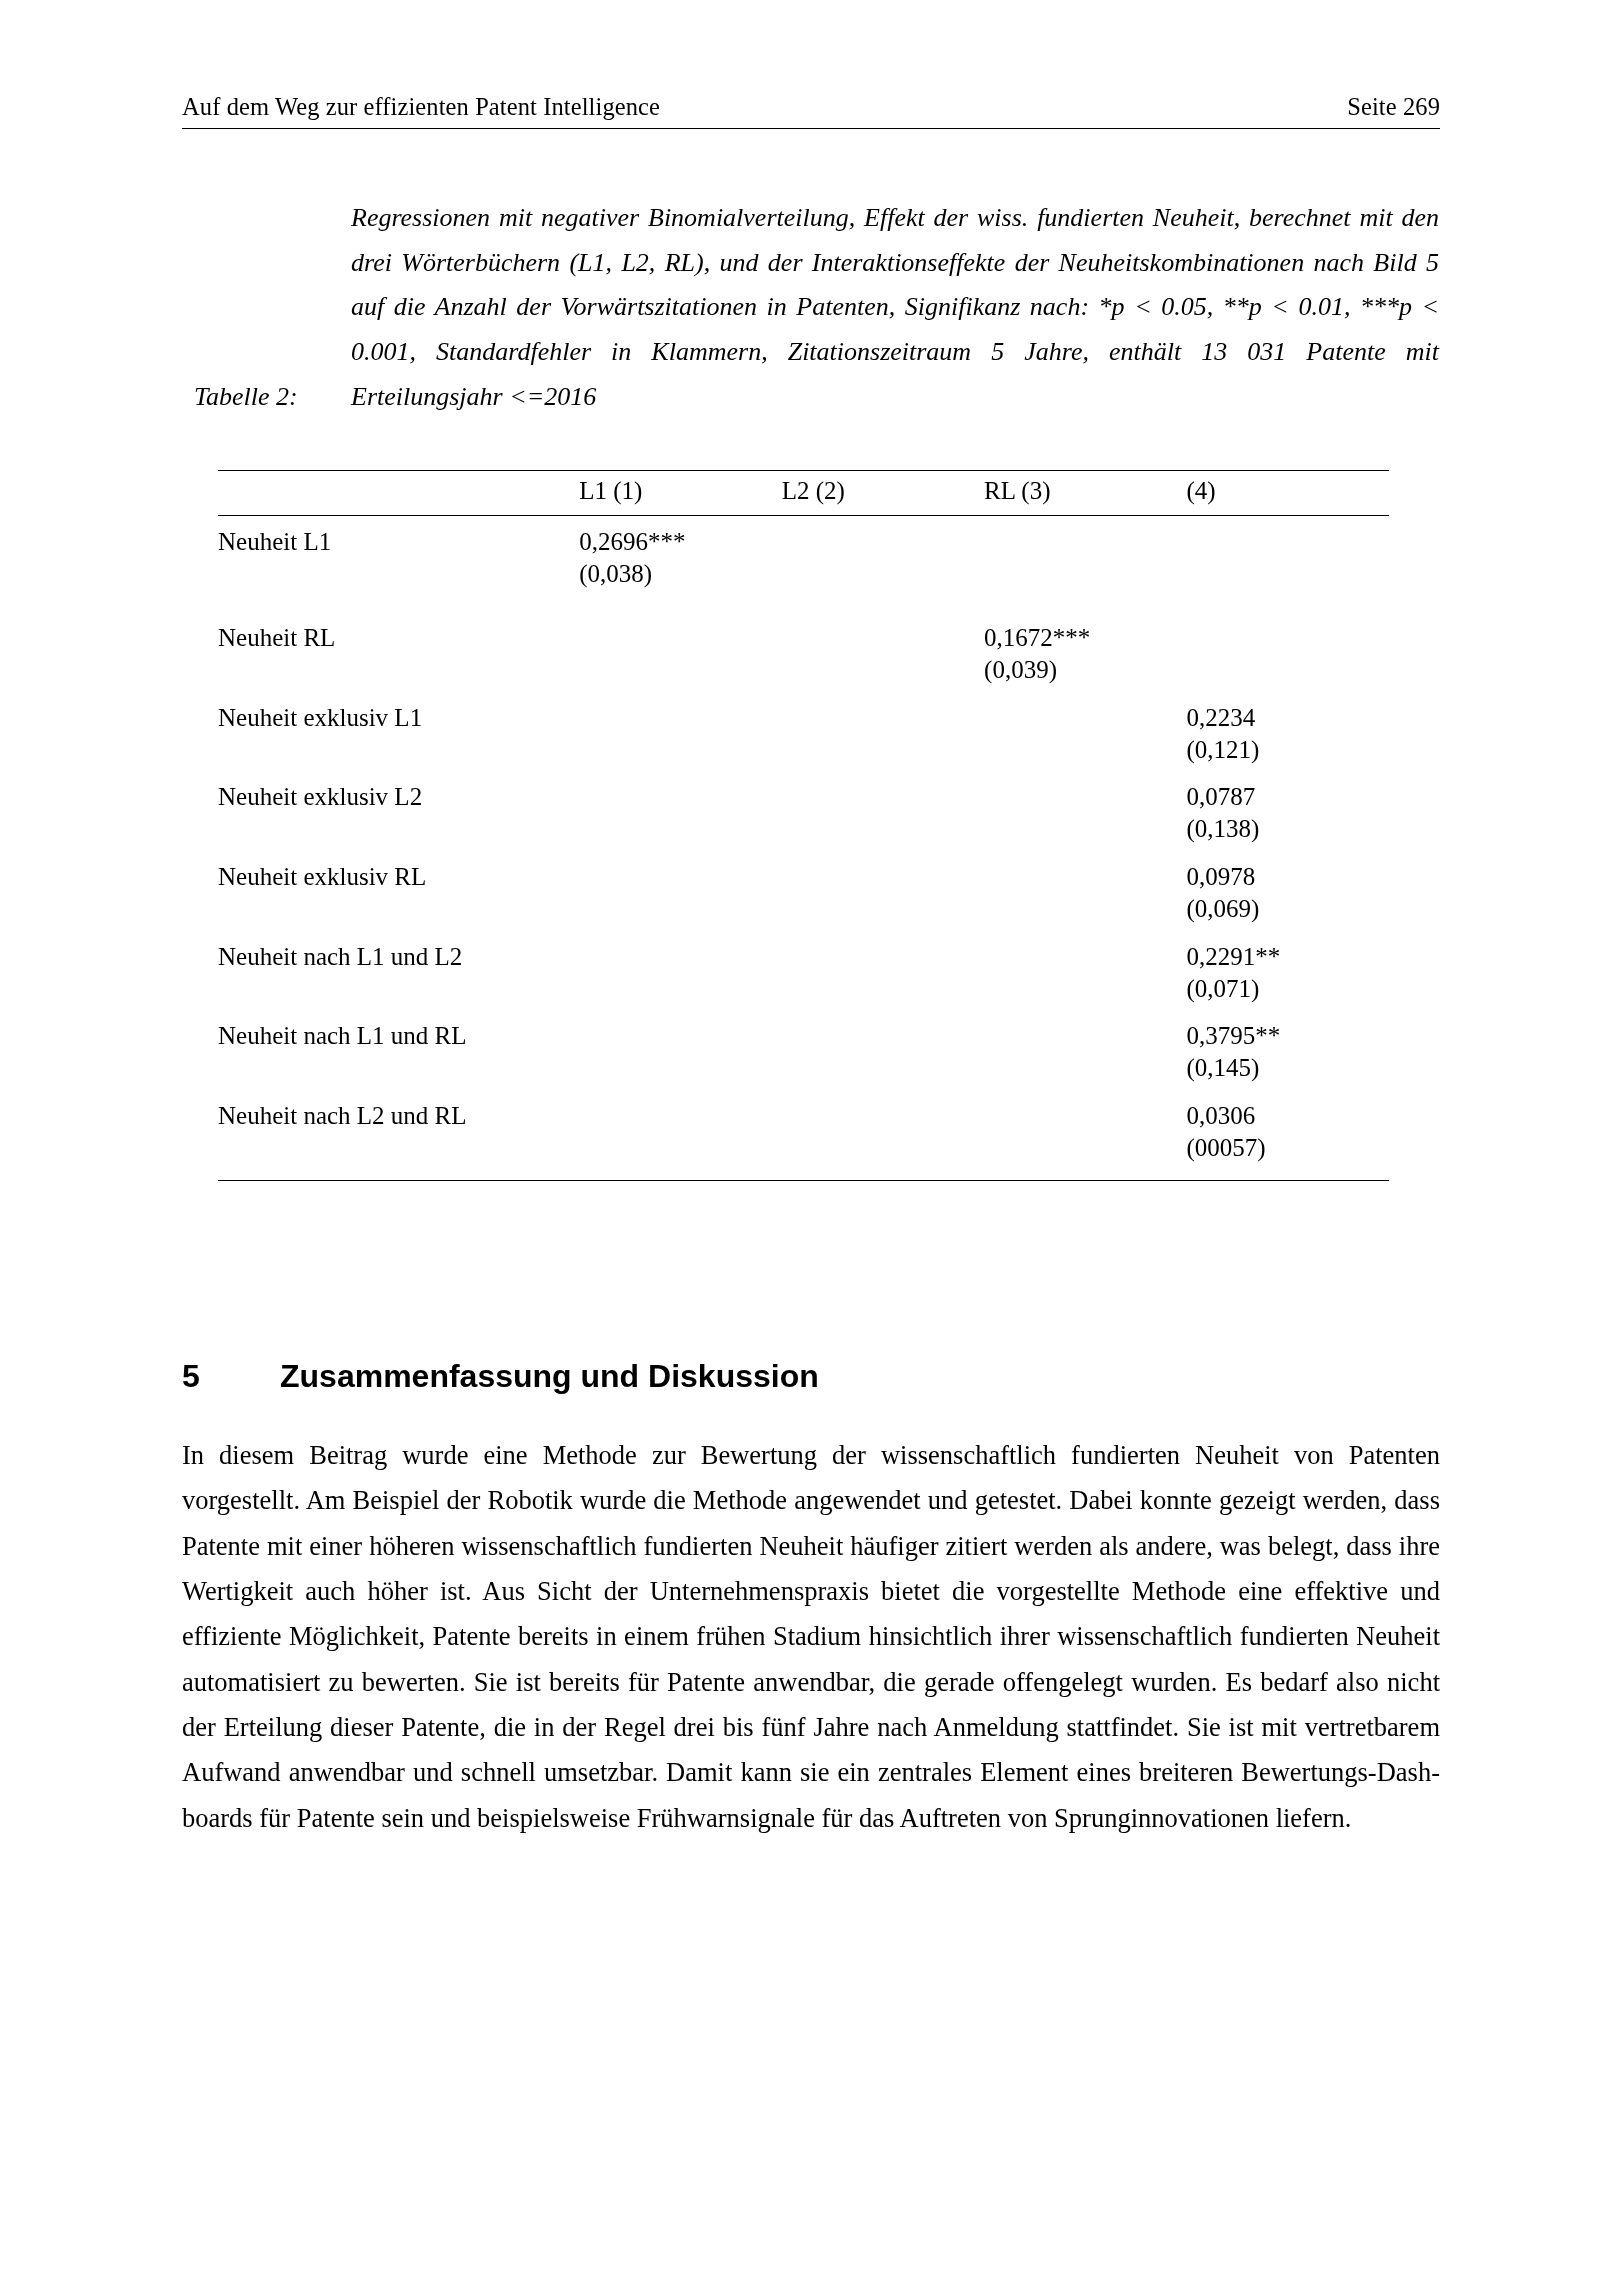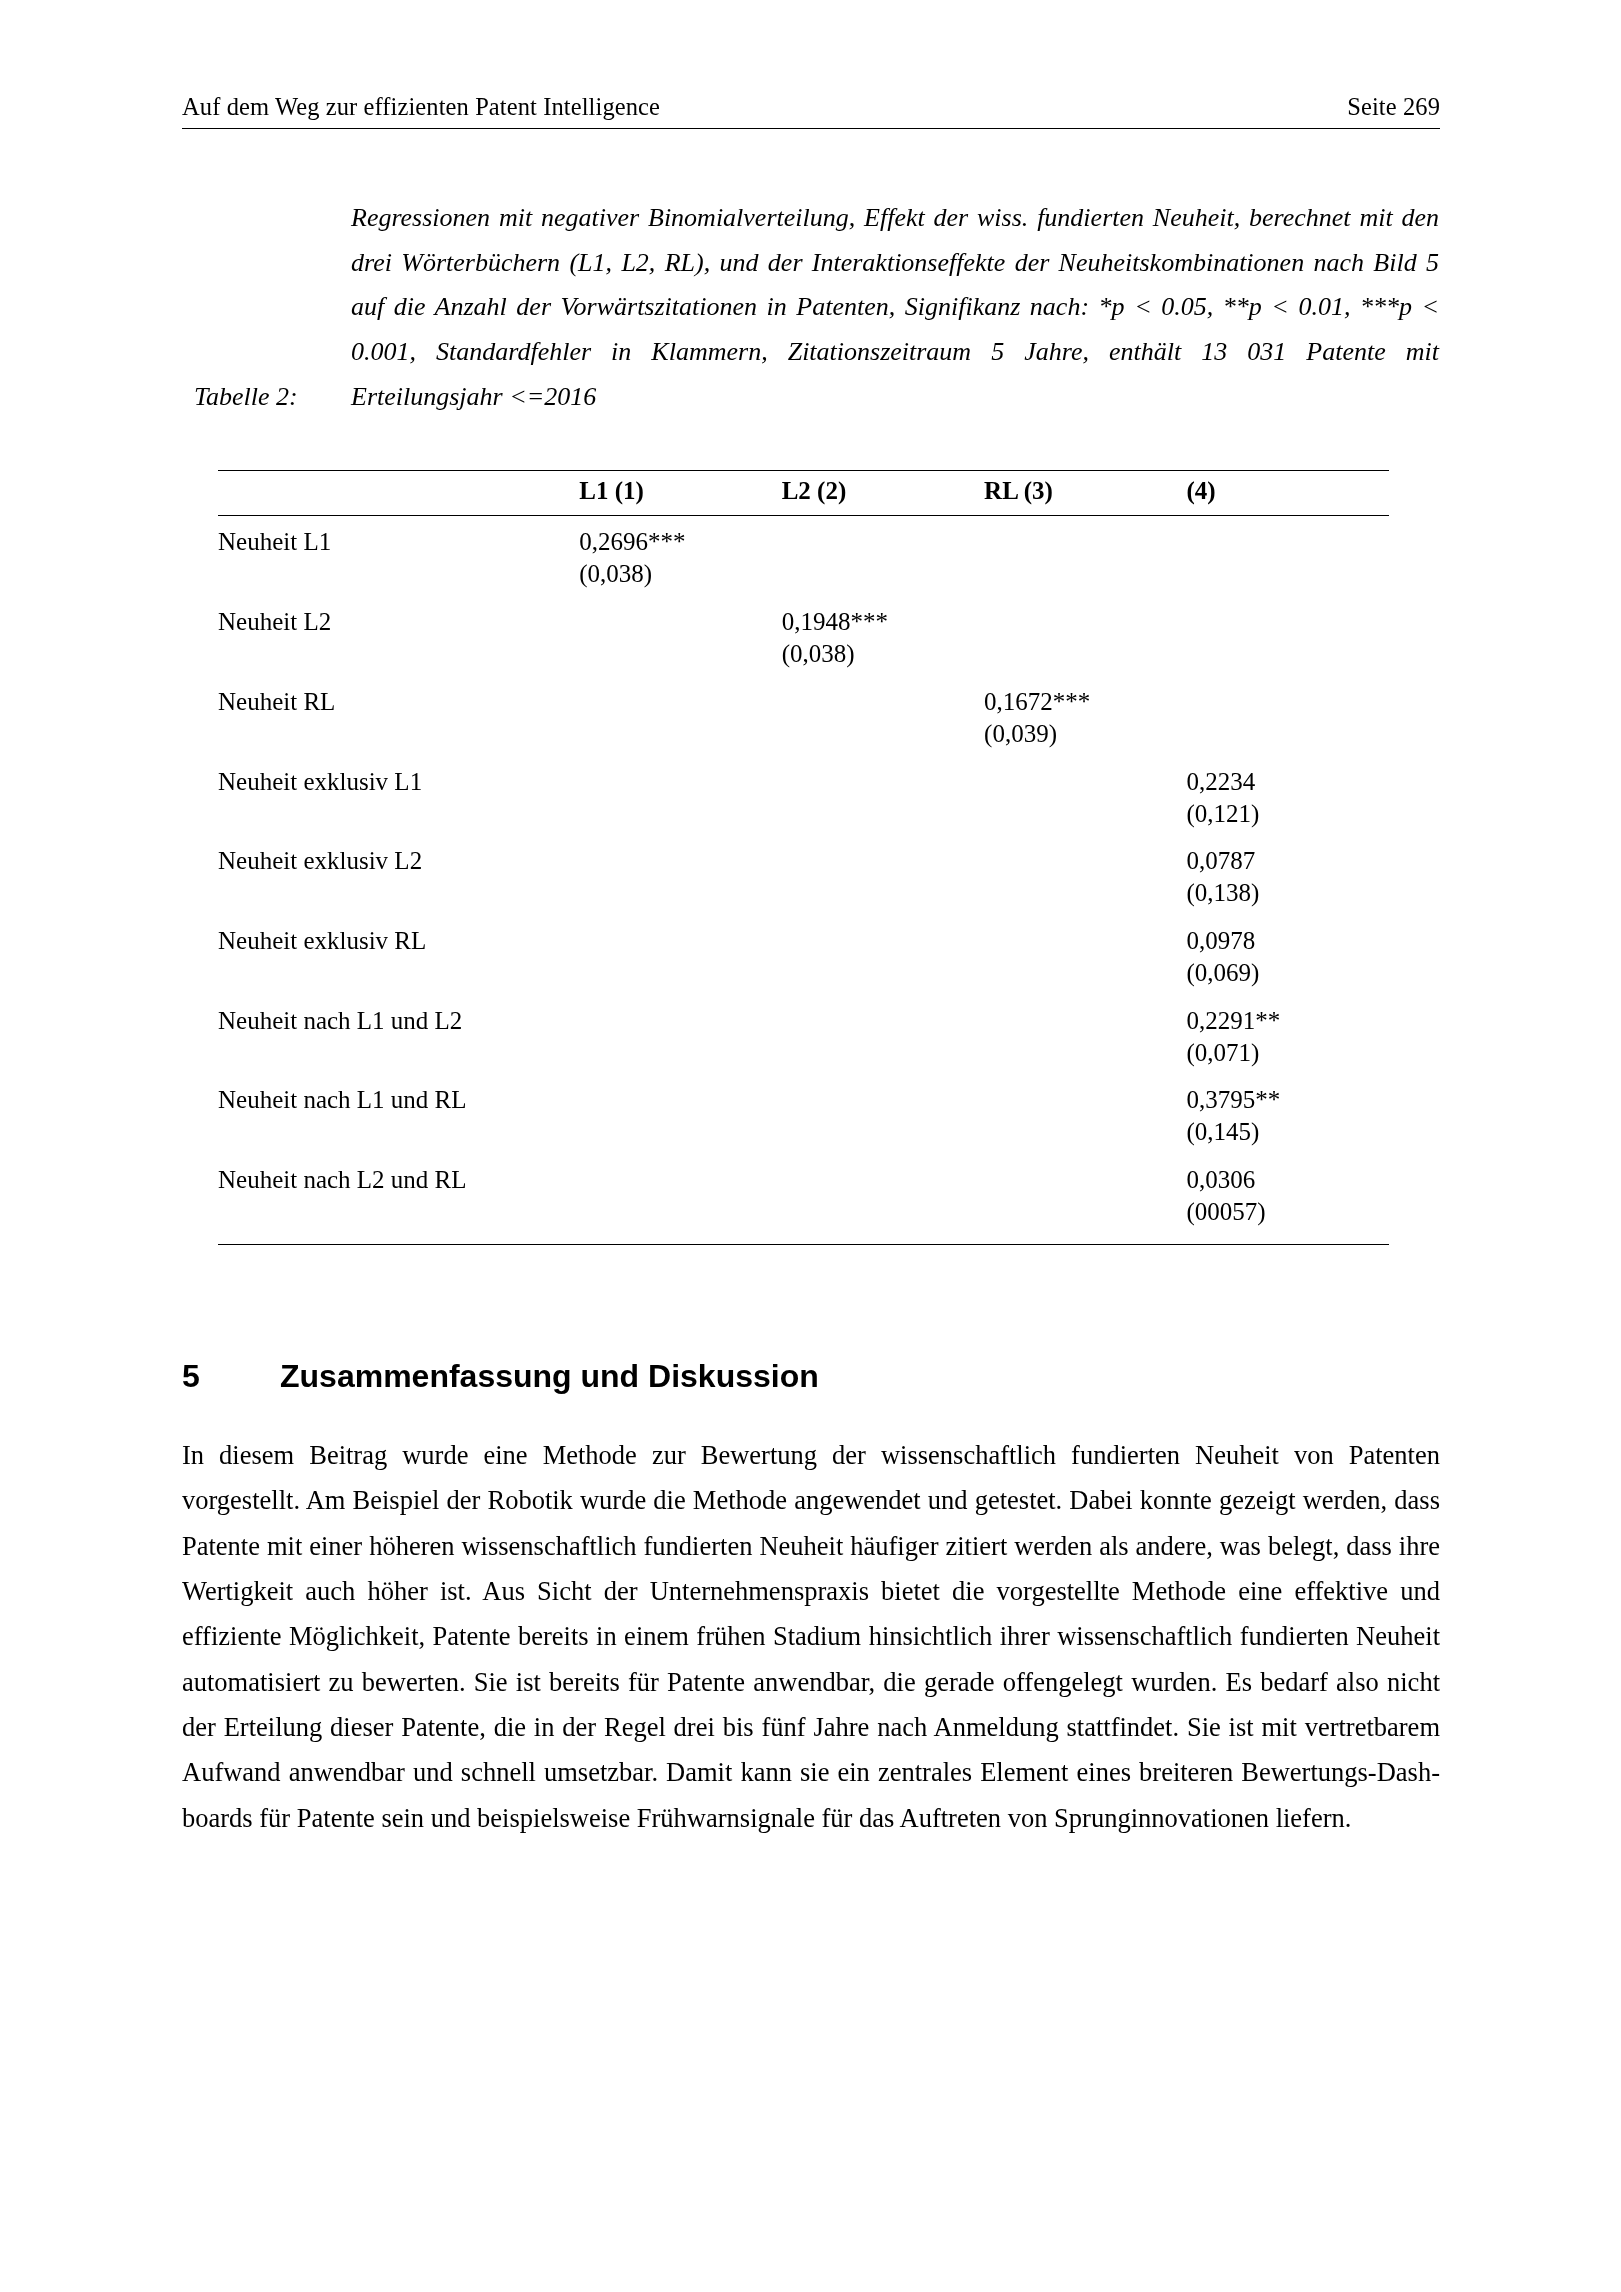--- a/index.html
+++ b/index.html
@@ -69,21 +69,21 @@
     top: 470px;
     width: 1171px;
   }
   table.reg {
     border-collapse: collapse;
     width: 100%;
     font-size: 25px;
     font-family: "Liberation Serif", serif;
   }
   table.reg thead th {
-    font-weight: bold;
+    font-weight: normal;
     text-align: left;
     padding: 5.9px 0 9.8px 0;
     border-top: 1.8px solid #000;
     border-bottom: 1.2px solid #000;
   }
   table.reg tbody td {
     vertical-align: top;
     padding: 0;
     line-height: 1.28;
     margin-left: 42px;
@@ -182,39 +182,20 @@
             </td>
           <td>
               <span class="val"></span>
               <span class="se"></span>
             </td>
         </tr>
         <tr class="rowgap">
             <td colspan="5"></td>
           </tr>
 
-        <tr>
-          <td>Neuheit L2</td>
-          <td>
-              <span class="val"></span>
-              <span class="se"></span>
-            </td>
-          <td>
-              <span class="val">0,1948***</span>
-              <span class="se">(0,038)</span>
-            </td>
-          <td>
-              <span class="val"></span>
-              <span class="se"></span>
-            </td>
-          <td>
-              <span class="val"></span>
-              <span class="se"></span>
-            </td>
-        </tr>
         <tr class="rowgap">
             <td colspan="5"></td>
           </tr>
 
         <tr>
           <td>Neuheit RL</td>
           <td>
               <span class="val"></span>
               <span class="se"></span>
             </td>

